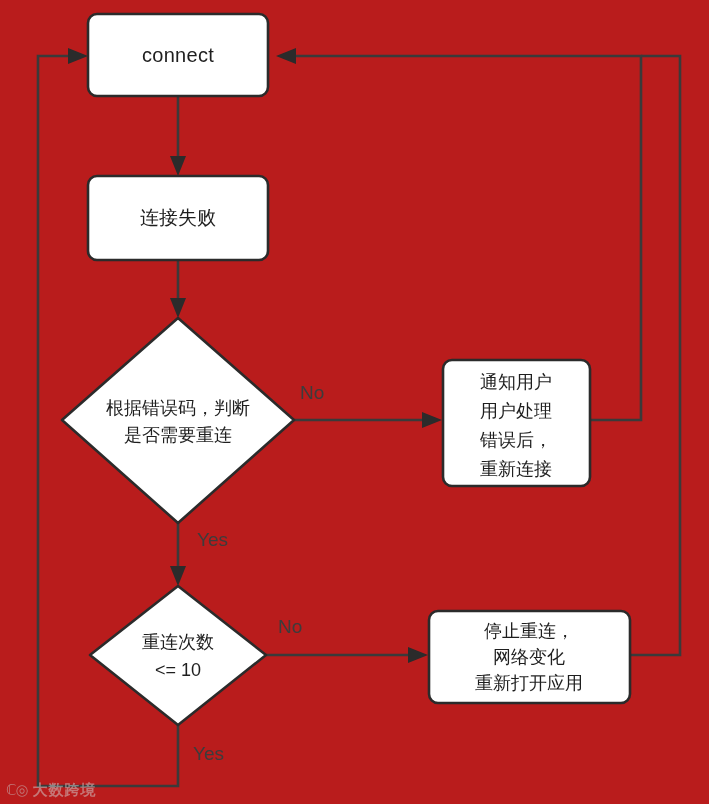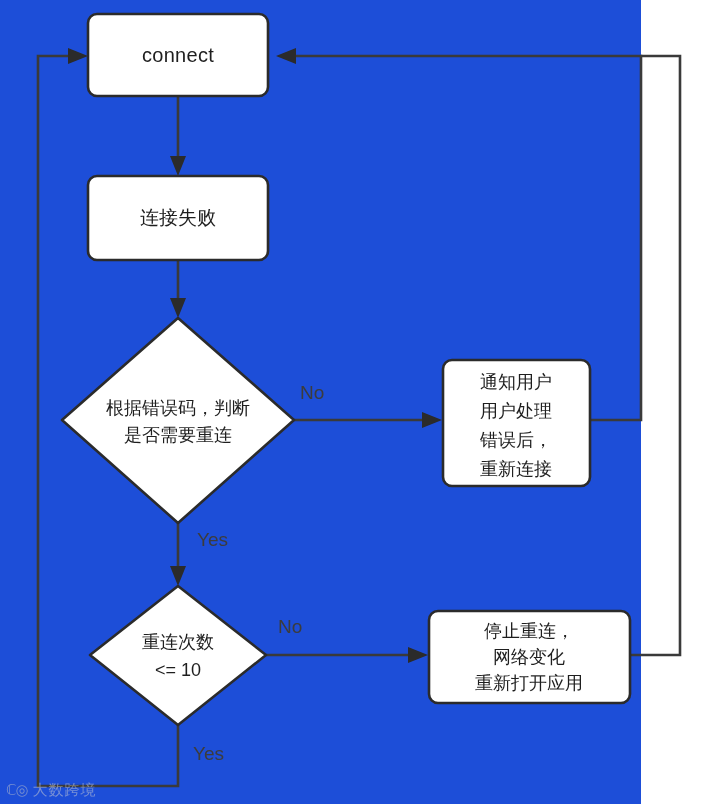--- a/index.html
+++ b/index.html
@@ -8,23 +8,23 @@
     background: #ffffff;
   }
   body {
     width: 709px;
     height: 804px;
     font-family: "Liberation Sans", "DejaVu Sans", sans-serif;
     overflow: hidden;
   }
   #flowchart-root {
     position: relative;
-    width: 641px;
+    width: 709px;
     height: 804px;
-    background: #1d4ed8;
+    background: #b91c1c;
   }
   svg.diagram {
     display: block;
     width: 709px;
     height: 804px;
   }
   .node-shape {
     fill: #ffffff;
     stroke: #2b2b2b;
     stroke-width: 2.6;
@@ -79,20 +79,21 @@
     color: #c9c9c9;
     line-height: 1;
     letter-spacing: -1px;
   }
   .watermark-text {
     font-family: "DejaVu Sans", sans-serif;
     font-size: 15px;
     color: #d2d2d2;
     letter-spacing: 1px;
     line-height: 1;
+    font-weight: bold;
   }
 </style>
 </head>
 <body>
 
 <div id="flowchart-root">
 
   <svg class="diagram" viewBox="0 0 709 804">
 
     <g>

